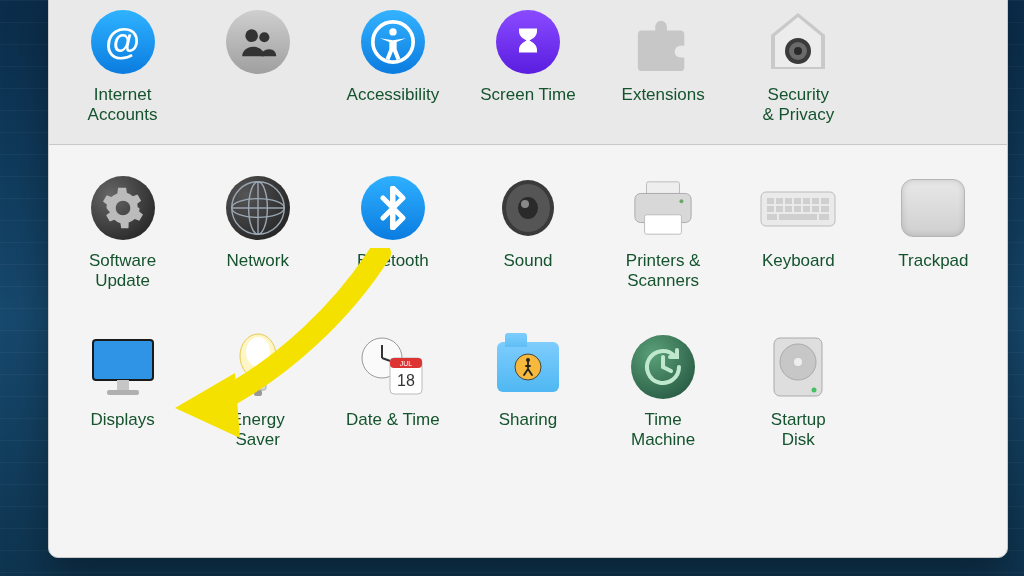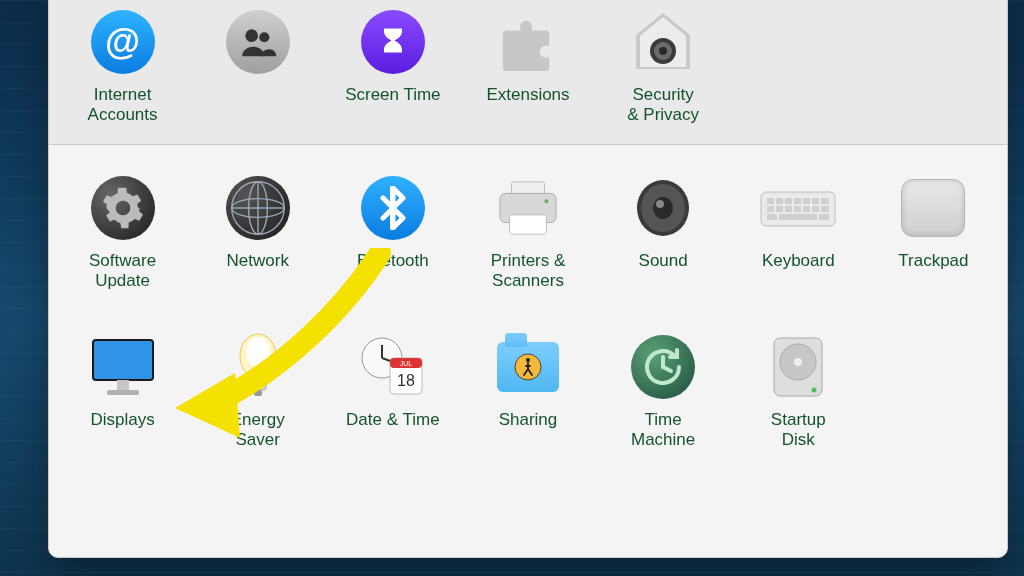--- a/index.html
+++ b/index.html
@@ -147,20 +147,32 @@
         <svg viewBox="0 0 24 24">
               <circle cx="8" cy="8" r="4"></circle>
               <circle cx="16" cy="9" r="3.2"></circle>
               <path d="M2 21c0-3.3 3-6 7-6s7 2.7 7 6H2z"></path>
               <path d="M14 21c0-2.5 2-4.5 5-4.5s4.5 2 4.5 4.5H14z"></path>
             </svg>
       </div>
         </div>
     </div>
 
+    <div class="item">
+      <div class="iconwrap">
+          <div class="icon ic-access">
+        <svg viewBox="0 0 24 24">
+              <circle cx="12" cy="12" r="11" fill="none" stroke="#fff" stroke-width="2"></circle>
+              <circle cx="12" cy="6.5" r="2"></circle>
+              <path d="M5 10l7 1 7-1-5 2v4l2 5-2 1-2-5-2 5-2-1 2-5v-4z"></path>
+            </svg>
+      </div>
+        </div>
+      <div class="label">Accessibility</div>
+    </div>
 
     <div class="item">
       <div class="iconwrap">
           <div class="icon ic-screen">
         <svg viewBox="0 0 24 24">
               <path d="M6 3h12v2c0 3-3 5-5 6 2 1 5 3 5 6v2H6v-2c0-3 3-5 5-6-2-1-5-3-5-6V3z"></path>
             </svg>
       </div>
         </div>
       <div class="label">Screen Time</div>
@@ -231,45 +243,45 @@
         <svg viewBox="0 0 28 44">
               <polyline points="4,12 24,32 14,42 14,2 24,12 4,32"></polyline>
             </svg>
       </div>
         </div>
       <div class="label">Bluetooth</div>
     </div>
 
     <div class="item">
       <div class="iconwrap">
+          <div class="icon ic-sound">
+        <svg viewBox="0 0 62 62">
+              <ellipse cx="31" cy="31" rx="26" ry="28" fill="#3a3a3a"></ellipse>
+              <ellipse cx="31" cy="31" rx="22" ry="24" fill="#555"></ellipse>
+              <ellipse cx="31" cy="31" rx="10" ry="11" fill="#2a2a2a"></ellipse>
+              <ellipse cx="28" cy="27" rx="4" ry="4" fill="#888"></ellipse>
+            </svg>
+      </div>
+        </div>
+      <div class="label">Sound</div>
+    </div>
+
+    <div class="item">
+      <div class="iconwrap">
           <div class="icon ic-print">
         <svg viewBox="0 0 66 62">
               <rect x="16" y="4" width="34" height="14" rx="2" fill="#eee" stroke="#bbb"></rect>
               <rect x="4" y="16" width="58" height="30" rx="6" fill="#d8d8d8" stroke="#aaa"></rect>
               <rect x="14" y="38" width="38" height="20" rx="2" fill="#fff" stroke="#bbb"></rect>
               <circle cx="52" cy="24" r="2" fill="#6a6"></circle>
             </svg>
       </div>
         </div>
       <div class="label">Printers &amp;
 Scanners</div>
-    </div>
-
-    <div class="item">
-      <div class="iconwrap">
-          <div class="icon ic-sound">
-        <svg viewBox="0 0 62 62">
-              <ellipse cx="31" cy="31" rx="26" ry="28" fill="#3a3a3a"></ellipse>
-              <ellipse cx="31" cy="31" rx="22" ry="24" fill="#555"></ellipse>
-              <ellipse cx="31" cy="31" rx="10" ry="11" fill="#2a2a2a"></ellipse>
-              <ellipse cx="28" cy="27" rx="4" ry="4" fill="#888"></ellipse>
-            </svg>
-      </div>
-        </div>
-      <div class="label">Sound</div>
     </div>
 
     <div class="item">
       <div class="iconwrap">
           <div class="icon ic-kbd">
         <svg viewBox="0 0 78 44">
               <rect x="2" y="6" width="74" height="34" rx="5" fill="#eaeaea" stroke="#bcbcbc"></rect>
         <g fill="#cfcfcf">
           <rect x="8" y="12" width="7" height="6"></rect>
                 <rect x="17" y="12" width="7" height="6"></rect>

